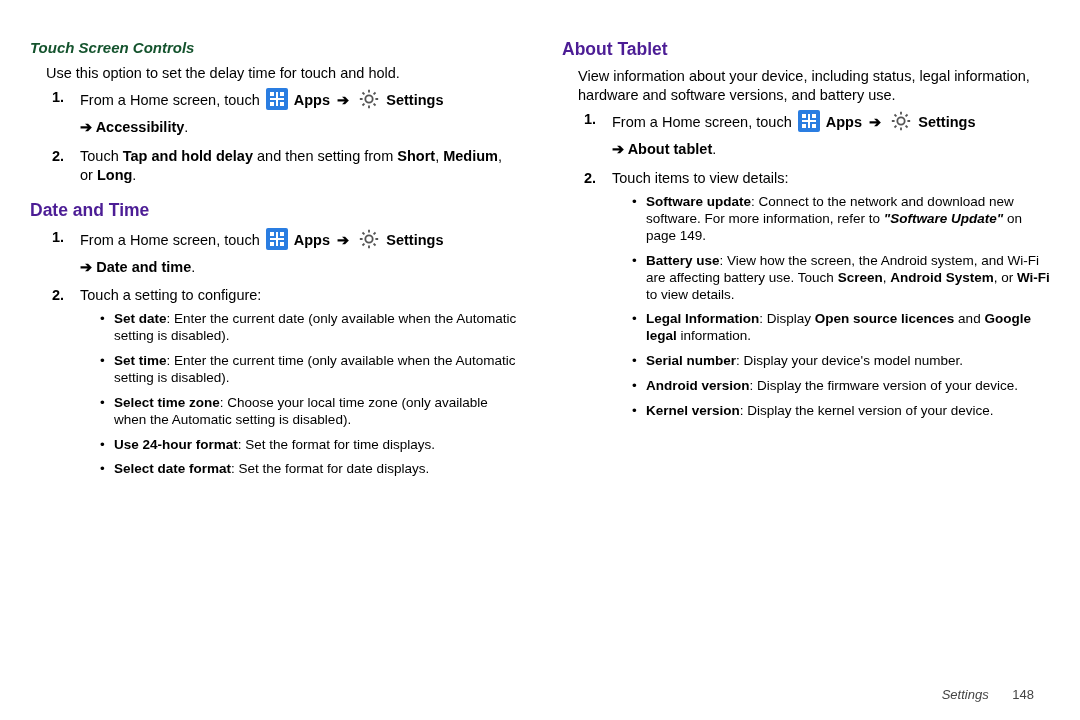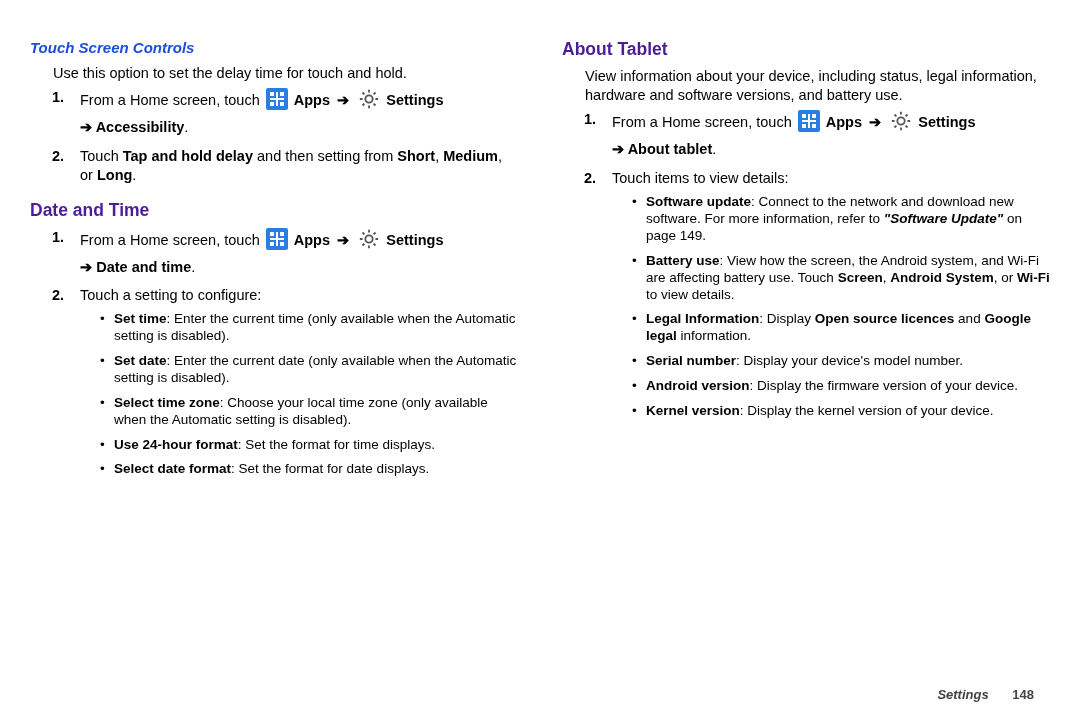--- a/index.html
+++ b/index.html
@@ -22,35 +22,35 @@
     padding: 38px 30px 20px 30px;
     position: relative;
   }
   .col {
     flex: 1;
     box-sizing: border-box;
   }
   .col-left { padding-right: 22px; }
   .col-right { padding-left: 22px; }
   .subheading-italic {
-    color: #1d4ed8;
+    color: #14532d;
     font-weight: bold;
     font-style: italic;
     font-size: 15px;
     margin: 0 0 6px 0;
   }
   .heading {
     color: #4c1d95;
     font-weight: 900;
     font-size: 17.5px;
     margin: 14px 0 6px 0;
     font-family: Arial, sans-serif;
   }
   p { margin: 2px 0 6px 0; }
-  p.indent1 { margin-left: 23px; }
+  p.indent1 { margin-left: 16px; }
   ol.steps {
     list-style: none;
     padding-left: 0;
     margin: 4px 0 4px 50px;
   }
   ol.steps > li {
     position: relative;
     padding-left: 0;
     margin: 4px 0 10px 0;
   }
@@ -116,21 +116,20 @@
   }
   
   .gear-svg { width: 22px; height: 22px; }
   .footer {
     position: absolute;
     bottom: 16px;
     right: 46px;
     font-size: 13px;
     color: #444;
     font-style: italic;
-    font-weight: bold;
   }
   .footer .pn { margin-left: 20px; font-style: normal; }
 </style>
 </head>
 <body>
 
 <div class="page">
 
   <div class="col col-left">
 
@@ -184,22 +183,22 @@
             </svg>
         </span>
         <span class="b">Settings</span>
         <span class="continuation">
           <span class="b">➔ Date and time</span><span style="font-weight:normal">.</span>
         </span>
       </li>
       <li data-num="2">
         <span>Touch a setting to configure:</span>
         <ul class="bullets">
+          <li><span class="b">Set date</span><span>: Enter the current date (only available when the Automatic setting is disabled).</span></li>
           <li><span class="b">Set time</span><span>: Enter the current time (only available when the Automatic setting is disabled).</span></li>
-          <li><span class="b">Set date</span><span>: Enter the current date (only available when the Automatic setting is disabled).</span></li>
           <li><span class="b">Select time zone</span><span>: Choose your local time zone (only available when the Automatic setting is disabled).</span></li>
           <li><span class="b">Use 24-hour format</span><span>: Set the format for time displays.</span></li>
           <li><span class="b">Select date format</span><span>: Set the format for date displays.</span></li>
         </ul>
       </li>
     </ol>
   </div>
 
   <div class="col col-right">
     <div class="heading" style="margin-top:0">About Tablet</div>

